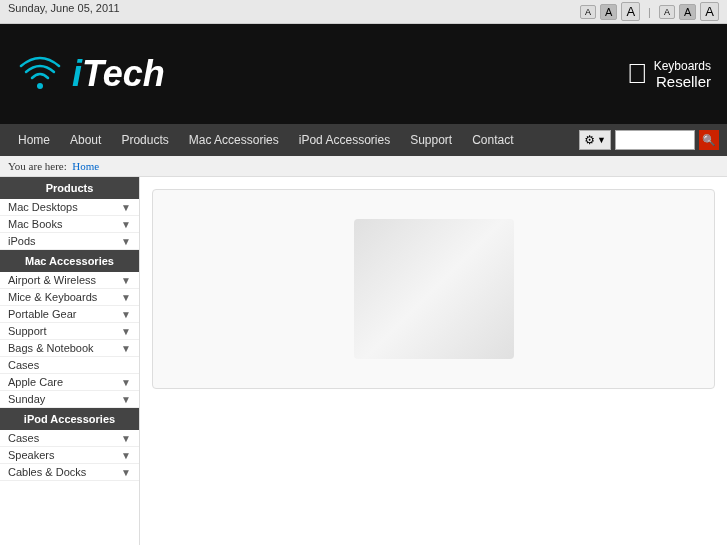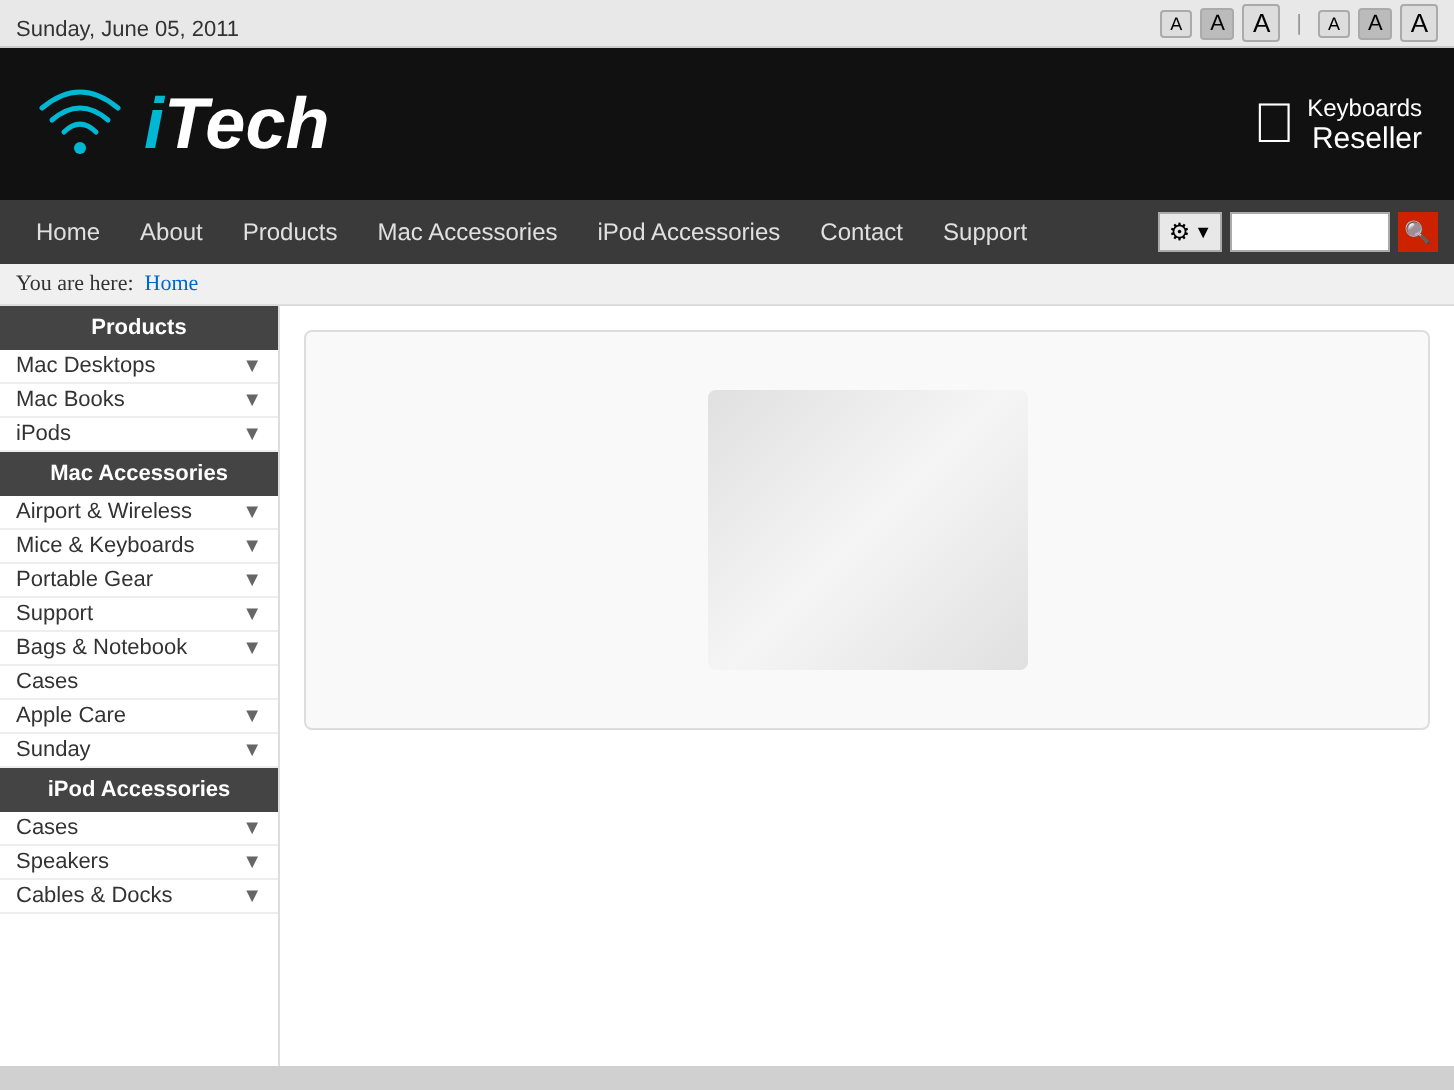--- a/index.html
+++ b/index.html
@@ -5,21 +5,21 @@
     * { margin: 0; padding: 0; box-sizing: border-box; }
     body { font-family: Arial, Helvetica, sans-serif; font-size: 12px; background: #d0d0d0; width: 727px; }
 
     
     .top-bar {
       background: #e8e8e8;
       border-bottom: 1px solid #ccc;
       padding: 2px 8px;
       display: flex;
       justify-content: space-between;
-      align-items: flex-end;
+      align-items: flex-start;
       font-size: 11px;
       color: #333;
     }
     .font-controls {
       display: flex;
       gap: 4px;
       align-items: center;
     }
     .font-btn {
       background: #ddd;
@@ -31,21 +31,21 @@
     }
     .font-btn.active { background: #bbb; }
 
     
     .site-header {
       background: #111;
       padding: 12px 16px;
       display: flex;
       justify-content: space-between;
       align-items: center;
-      height: 76px;
+      height: 100px;
     }
     .logo-area {
       display: flex;
       align-items: center;
       gap: 8px;
     }
     .logo-icon {
       width: 48px;
       height: 48px;
     }
@@ -223,22 +223,22 @@
     </div>
   </div>
 </div>
 
 <div class="nav-bar">
   <a href="#">Home</a>
   <a href="#">About</a>
   <a href="#">Products</a>
   <a href="#">Mac Accessories</a>
   <a href="#">iPod Accessories</a>
+  <a href="#">Support</a>
   <a href="#">Contact</a>
-  <a href="#">Support</a>
   <div class="nav-search">
     <button class="nav-search-icon-btn">
       <span style="font-size:12px">⚙</span>
       <span style="font-size:9px">▼</span>
     </button>
     <input class="search-box" type="text" placeholder="" style="">
     <button class="search-submit">
       <span>🔍</span>
     </button>
   </div>

